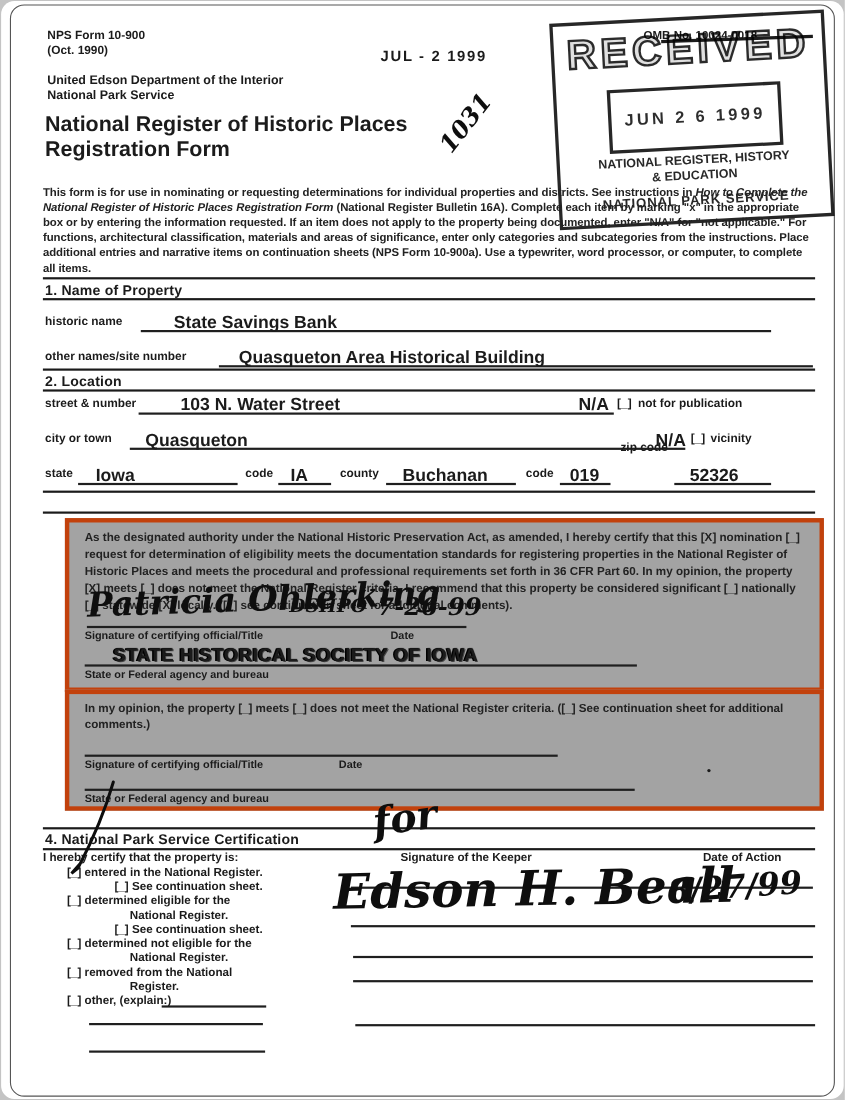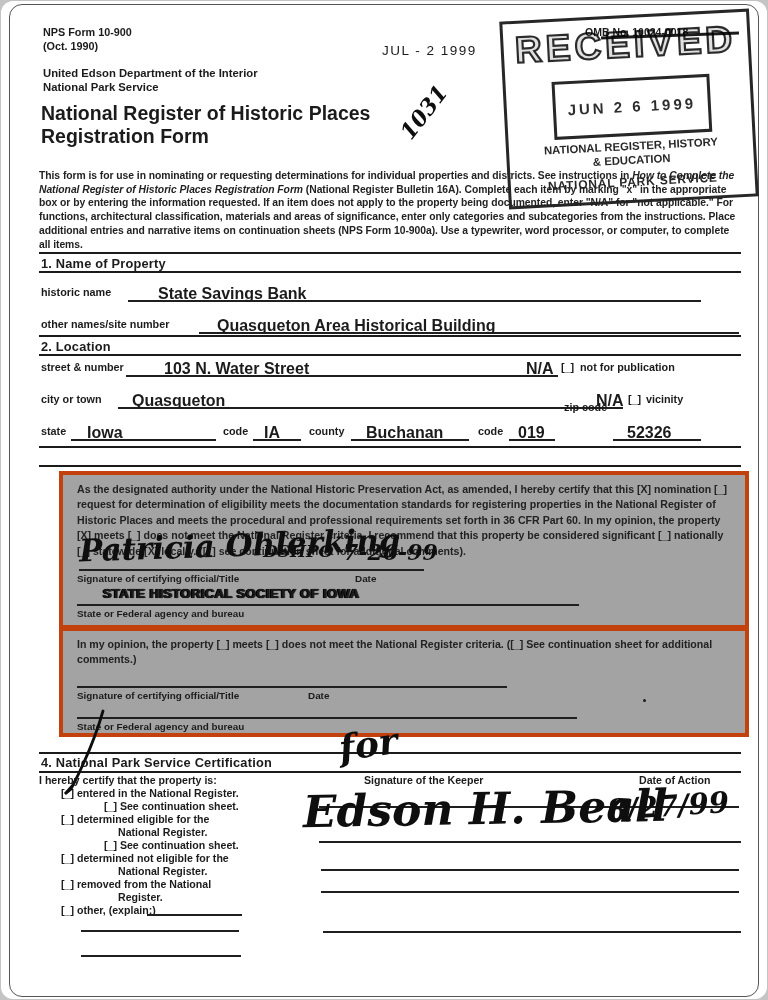--- a/index.html
+++ b/index.html
@@ -28,21 +28,21 @@
   .smudge{text-shadow:0 0 1px #000,-1.3px 0 0 #000,1px .4px 0 rgba(0,0,0,.55);}
 </style>
 </head>
 <body>
 
 <div class="page">
   <div class="frame"></div>
 
   <div class="abs lbl" style="left:42px;top:25px;">NPS Form 10-900</div>
   <div class="abs lbl" style="left:42px;top:39px;">(Oct. 1990)</div>
-  <div class="abs" style="left:345px;top:42px;font-size:13.5px;font-weight:400;letter-spacing:1.5px;white-space:nowrap;margin-left:36px;">JUL - 2 1999</div>
+  <div class="abs" style="left:345px;top:42px;font-size:13.5px;font-weight:700;letter-spacing:1.5px;white-space:nowrap;">JUL - 2 1999</div>
   <div class="abs lbl" style="left:584px;top:25px;font-size:10.5px;">OMB No. 10024-0018</div>
   <div class="rule" style="left:600px;top:33px;width:138px;height:2.5px;transform:rotate(-2deg);"></div>
   <div class="abs lbl" style="left:42px;top:66px;font-size:11.3px;">United Edson Department of the Interior</div>
   <div class="abs lbl" style="left:42px;top:80px;font-size:11.3px;">National Park Service</div>
   <div class="abs" style="left:40px;top:101px;font-size:19.5px;font-weight:700;white-space:nowrap;">National Register of Historic Places</div>
   <div class="abs" style="left:40px;top:124px;font-size:19.5px;font-weight:700;white-space:nowrap;">Registration Form</div>
   <div class="abs hand" style="left:392px;top:98px;font-size:22px;font-weight:700;transform:rotate(-52deg);">1031</div>
 
   <div class="stamp">
     <div class="stamp-word">RECEIVED</div>
@@ -106,21 +106,21 @@
   <div class="rule" style="left:38px;top:464px;width:702px;height:1.6px;"></div>
 
   <div class="boxcert" style="left:58px;top:470px;width:682px;height:150px;">
     <div class="boxtext" style="left:14px;top:7px;width:652px;">As the designated authority under the National Historic Preservation Act, as amended, I hereby certify that this [X] nomination [_] request for determination of eligibility meets the documentation standards for registering properties in the National Register of Historic Places and meets the procedural and professional requirements set forth in 36 CFR Part 60.  In my opinion, the property [X] meets [_] does not meet the National Register criteria.  I recommend that this property be considered significant [_] nationally [_] statewide [X] locally. ([_] see continuation sheet for additional comments).</div>
     <div class="abs hand" style="left:16px;top:52px;font-size:31px;font-weight:700;transform:rotate(-2deg);">Patricia Ohlerking</div>
     <div class="abs hand" style="left:200px;top:66px;font-size:17px;font-weight:700;">DSHPO</div>
     <div class="abs hand" style="left:280px;top:64px;font-size:22px;font-weight:700;">7-26-99</div>
     <div class="line" style="left:16px;top:94px;width:345px;"></div>
     <div class="abs small" style="left:14px;top:98px;">Signature of certifying official/Title</div>
     <div class="abs small" style="left:292px;top:98px;">Date</div>
-    <div class="abs smudge" style="left:40px;top:111px;font-size:13px;font-weight:700;letter-spacing:.4px;white-space:nowrap;">STATE HISTORICAL SOCIETY OF IOWA</div>
+    <div class="abs smudge" style="left:40px;top:111px;font-size:17px;font-weight:700;letter-spacing:.4px;white-space:nowrap;">STATE HISTORICAL SOCIETY OF IOWA</div>
     <div class="line" style="left:14px;top:129px;width:502px;"></div>
     <div class="abs small" style="left:14px;top:133px;">State or Federal agency and bureau</div>
   </div>
 
   <div class="boxcert" style="left:58px;top:626px;width:682px;height:102px;">
     <div class="boxtext" style="left:14px;top:6px;width:650px;">In my opinion, the property [_] meets [_] does not meet the National Register criteria. ([_] See continuation sheet for additional comments.)</div>
     <div class="line" style="left:14px;top:55px;width:430px;"></div>
     <div class="abs small" style="left:14px;top:59px;">Signature of certifying official/Title</div>
     <div class="abs small" style="left:245px;top:59px;">Date</div>
     <div class="abs" style="left:580px;top:68px;width:3px;height:3px;background:#1b1b1b;border-radius:50%;"></div>

